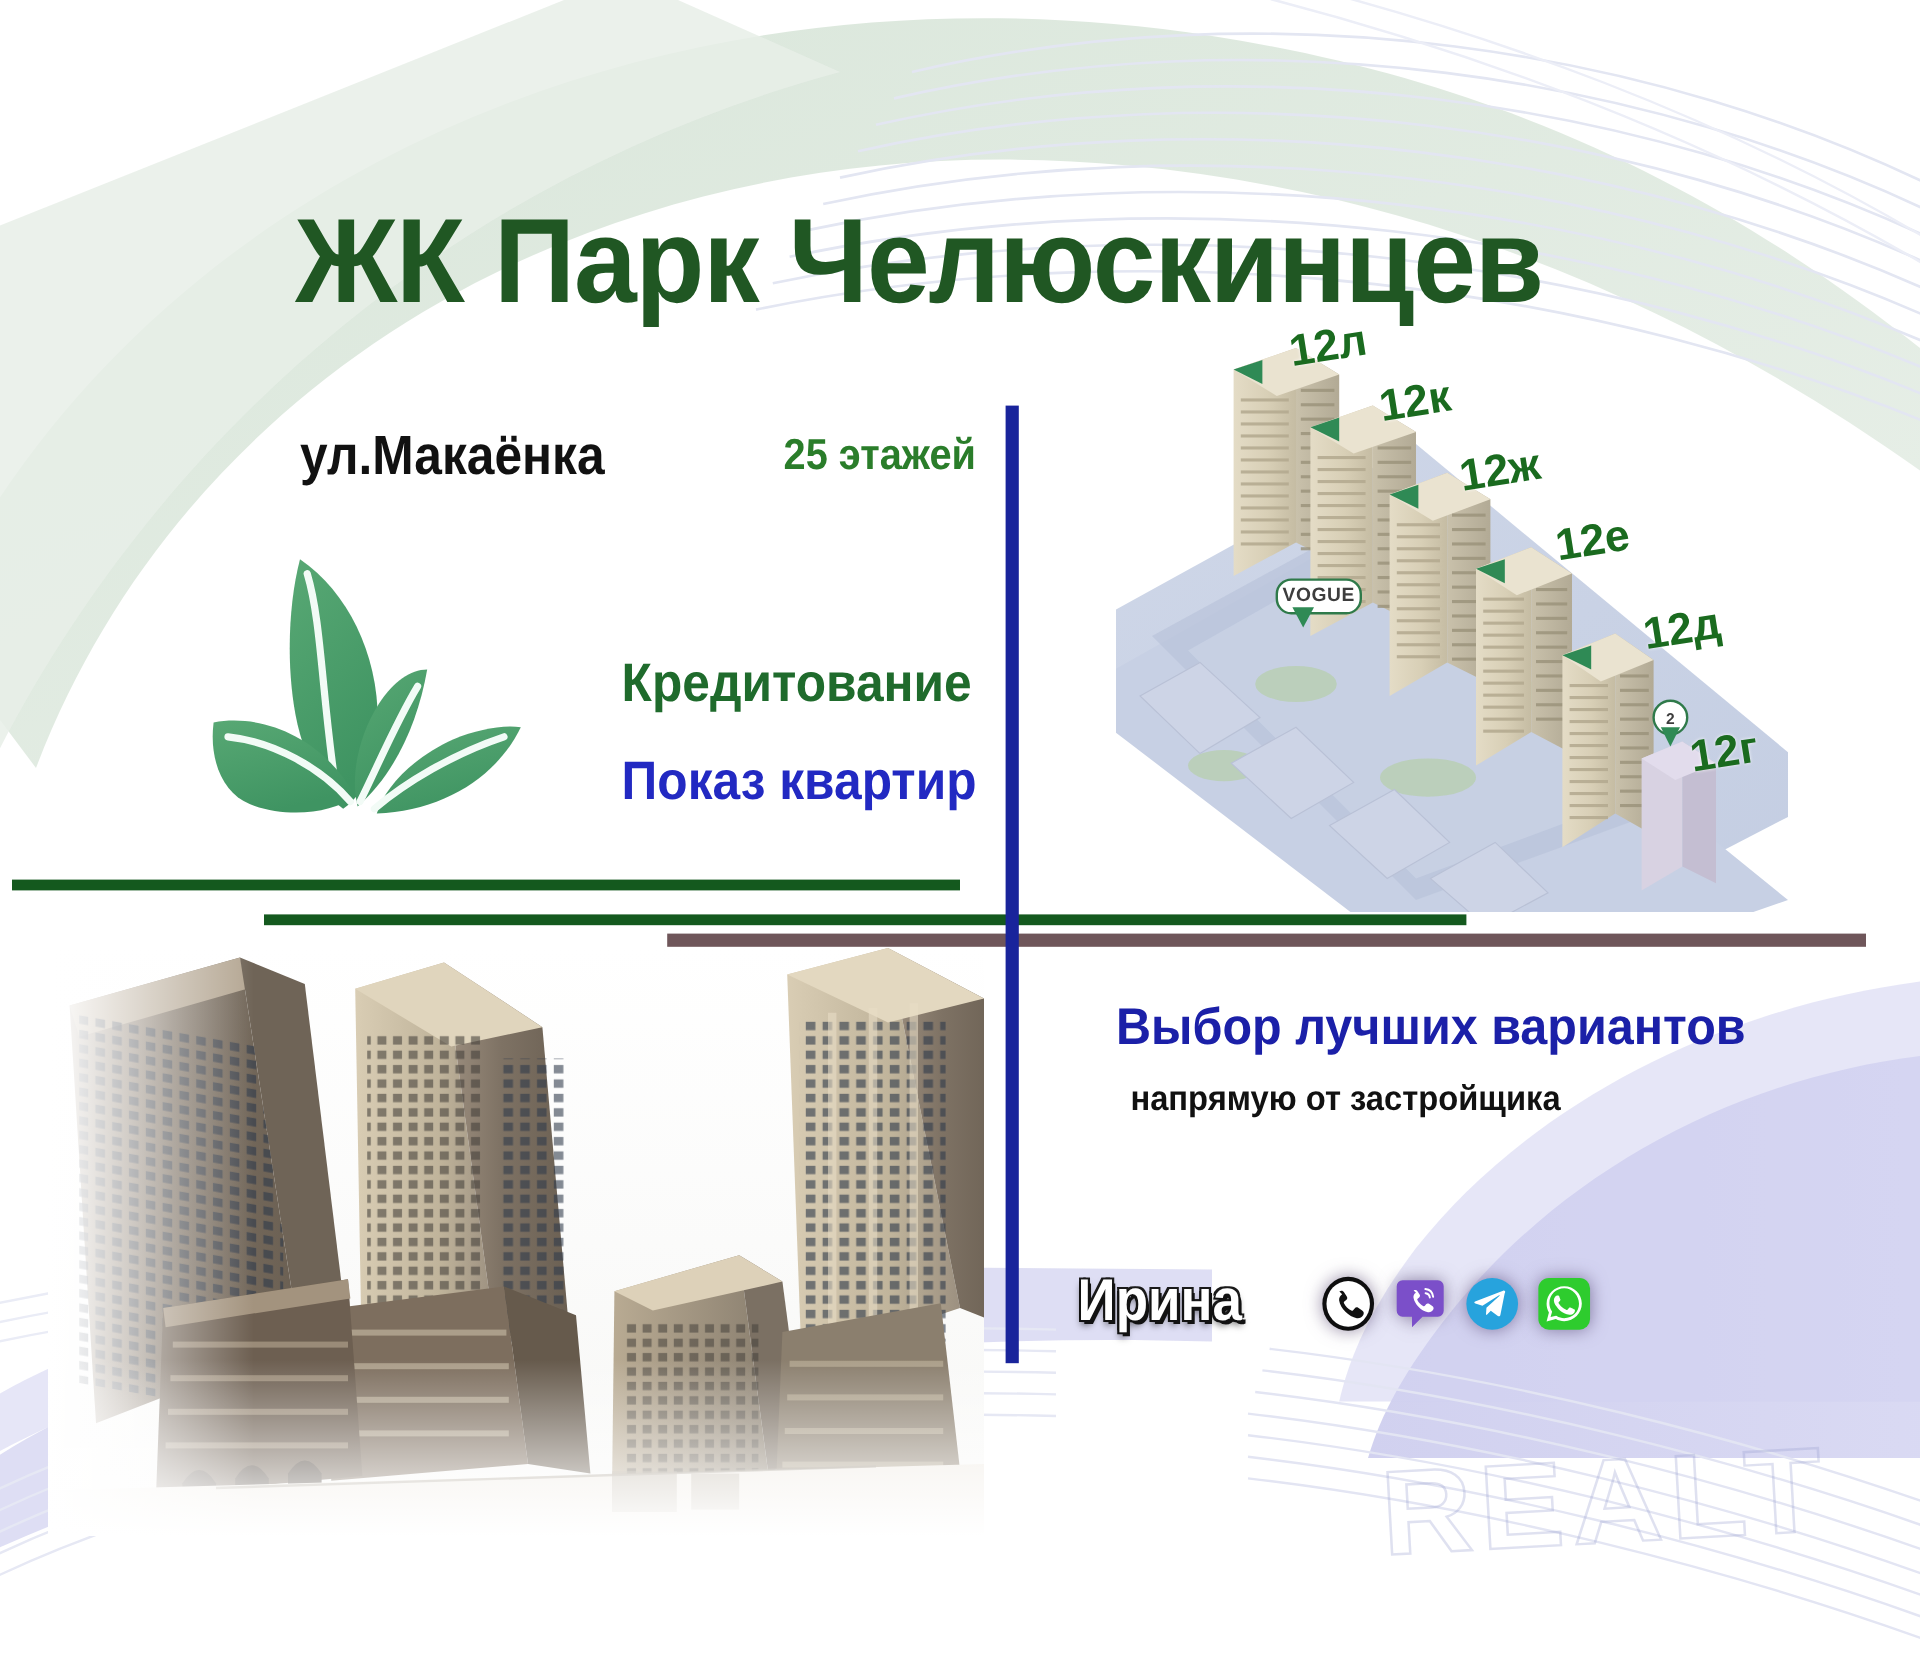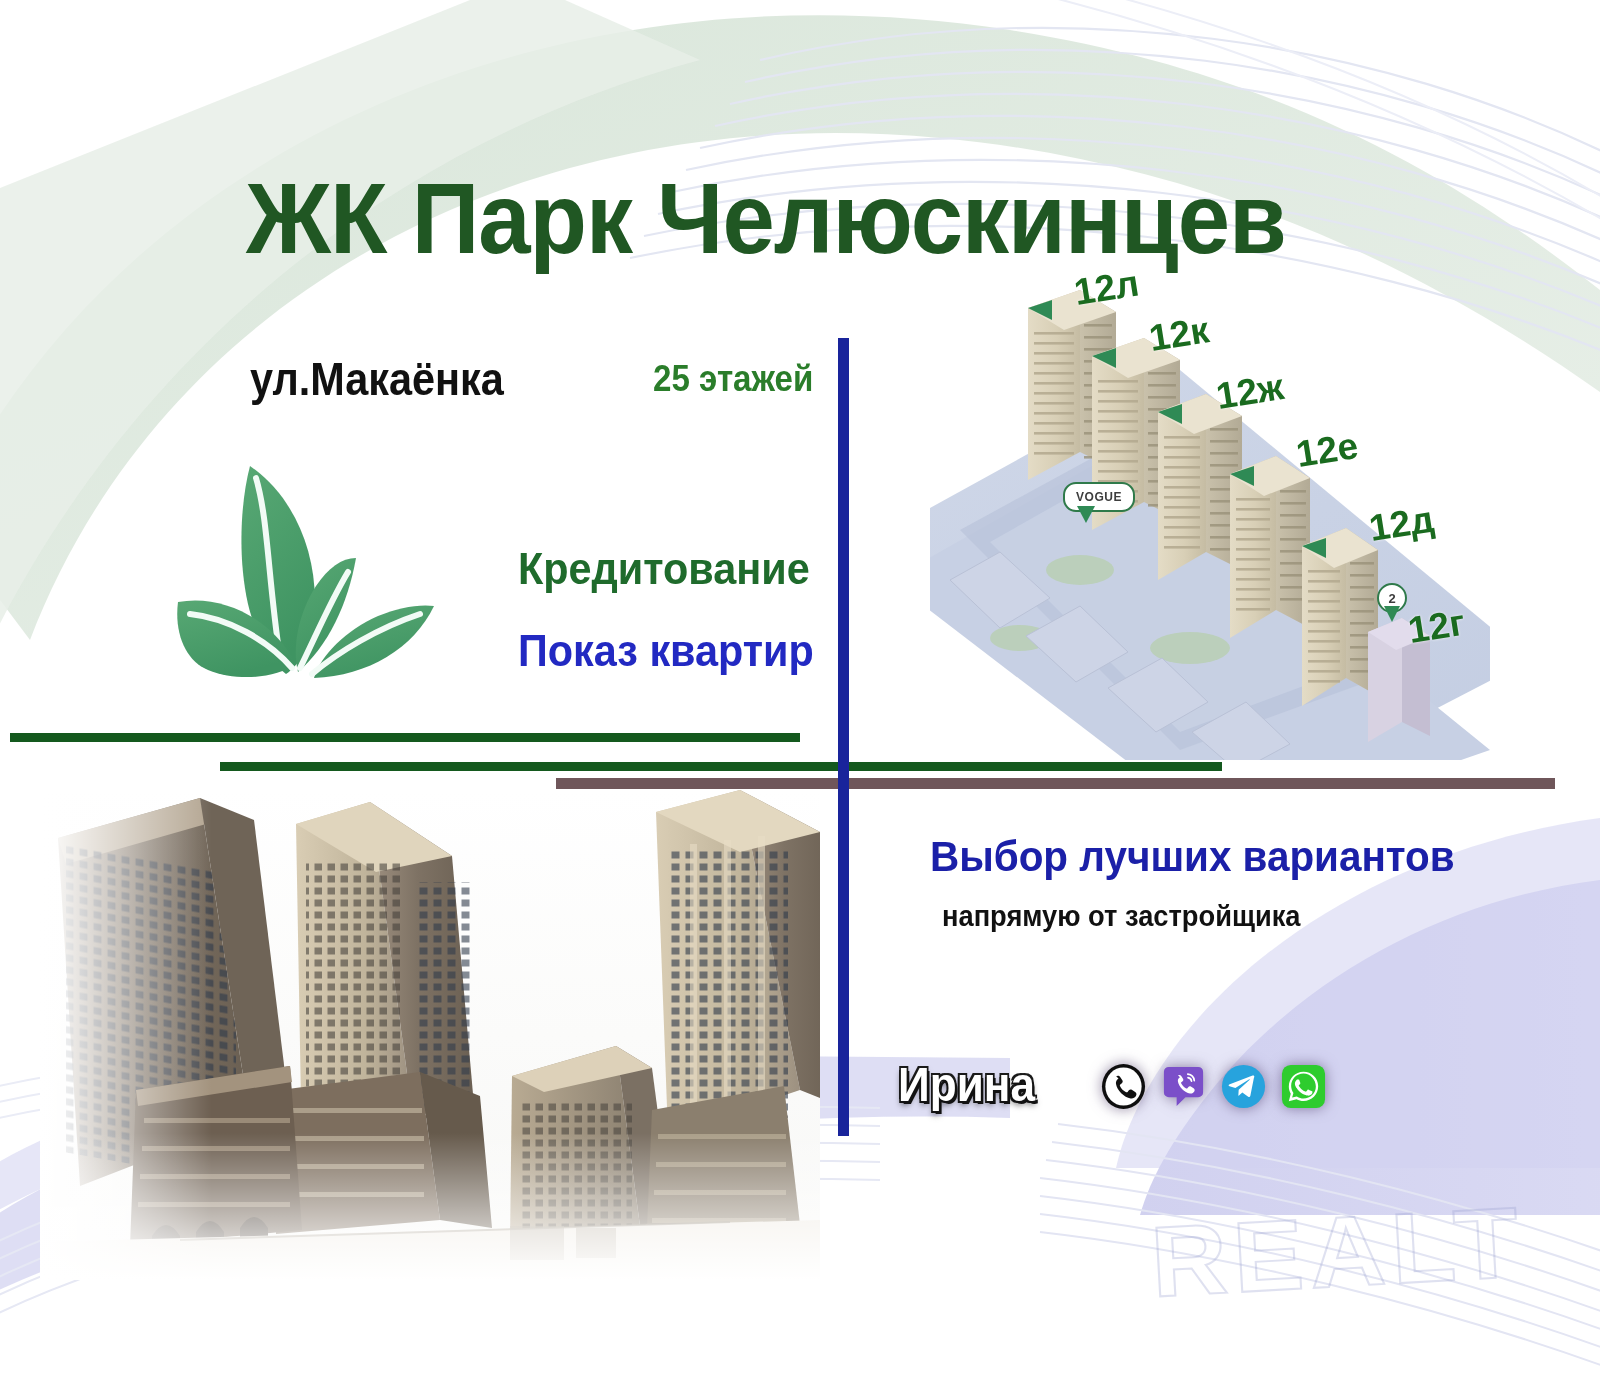--- a/index.html
+++ b/index.html
@@ -75,21 +75,21 @@
   .bld-label{
     position:absolute;color:#1a6b1f;font-weight:700;
     font-size:37px;white-space:nowrap;
     transform:rotate(-9deg);transform-origin:left bottom;
     text-shadow:0 0 3px rgba(255,255,255,.9);
   }
   .pin-vogue{
     position:absolute;left:1063px;top:482px;width:68px;height:26px;
     background:#ffffff;border:2px solid #2f7a4a;border-radius:13px;
     display:flex;align-items:center;justify-content:center;
-    font-size:12px;font-weight:700;color:#3d3d3d;letter-spacing:.5px;
+    font-size:16px;font-weight:700;color:#3d3d3d;letter-spacing:.5px;
   }
   .pin-vogue::after{
     content:"";position:absolute;left:12px;top:22px;
     border-left:9px solid transparent;border-right:9px solid transparent;
     border-top:17px solid #2f8a55;
   }
   .pin-two{
     position:absolute;left:1377px;top:583px;width:26px;height:26px;border-radius:50%;
     background:#fff;border:2px solid #2f7a4a;
     display:flex;align-items:center;justify-content:center;

